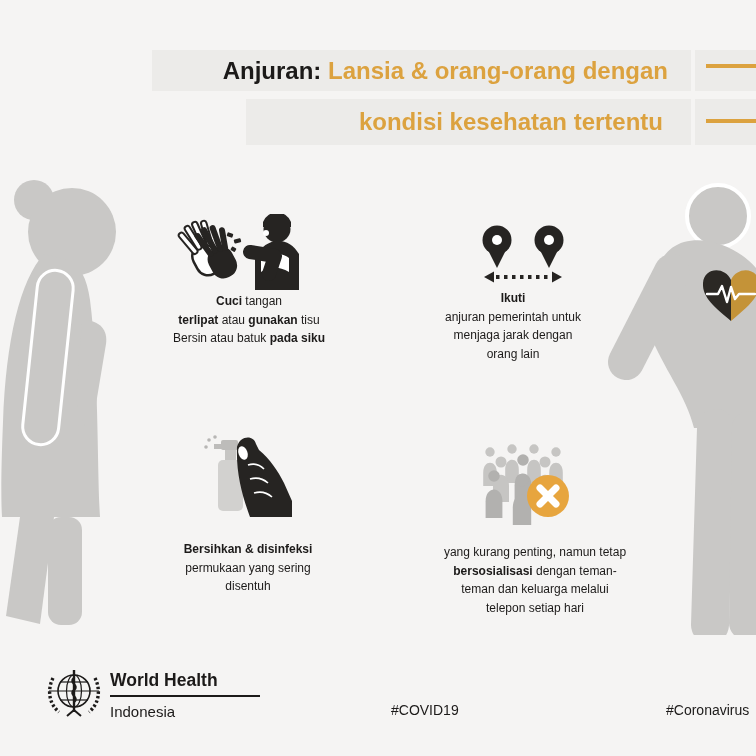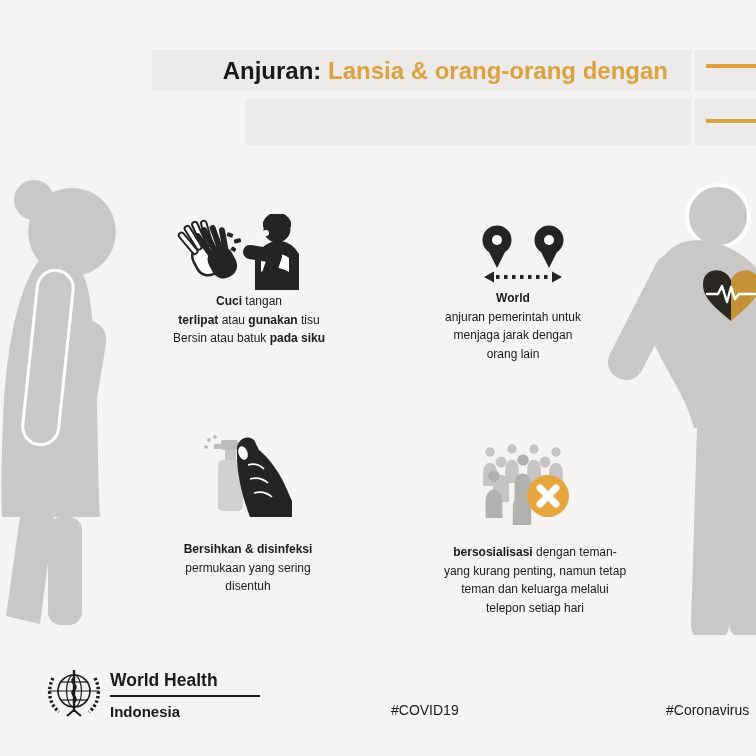--- a/index.html
+++ b/index.html
@@ -28,21 +28,21 @@
   .tip-text{position:absolute;text-align:center;font-size:12px;line-height:18.5px;}
   .wash-text{left:116px;top:292px;width:266px;}
   .follow-text{left:396px;top:289px;width:234px;}
   .clean-text{left:116px;top:540px;width:264px;}
   .avoid-text{left:396px;top:543px;width:278px;}
   .b{font-weight:bold;}
 
   
   .who-text{position:absolute;left:110px;top:671px;font-size:17.5px;font-weight:bold;line-height:19.5px;}
   .who-underline{width:150px;border-top:2px solid #1c1a19;margin-top:4px;}
-  .who-region{font-size:15px;font-weight:bold;margin-top:5px;}
+  .who-region{font-size:15px;font-weight:normal;margin-top:5px;}
   .tag{position:absolute;top:702px;font-size:14px;font-weight:normal;margin-left:36px;}
   .tag-covid{left:355px;}
   .tag-corona{left:630px;}
 </style>
 </head>
 <body>
 
 <div class="canvas">
 
   <svg class="abs" style="left:0;top:172px;" width="160" height="460" viewBox="0 0 160 460">
@@ -68,20 +68,21 @@
     </g>
   </svg>
 
   <div class="band band1"></div>
   <div class="band band2"></div>
   <div class="tab tab1"></div>
   <div class="tab tab2"></div>
   <div class="dash dash1"></div>
   <div class="dash dash2"></div>
   <div class="title-line title1"><span class="t-dark">Anjuran: </span><span class="t-gold">Lansia &amp; orang-orang dengan</span></div>
+  <div class="title-line title2"><span class="t-gold">kondisi kesehatan tertentu</span></div>
 
   <svg class="abs" style="left:177px;top:217px;" width="66" height="72" viewBox="0 0 66 72">
     <g transform="rotate(-28 30 40)">
       <rect x="16" y="26" width="26" height="32" rx="12" fill="#ffffff" stroke="#262422" stroke-width="2.5"></rect>
       <rect x="17" y="6" width="5.5" height="26" rx="2.7" fill="#ffffff" stroke="#262422" stroke-width="2" transform="rotate(-12 20 19)"></rect>
       <rect x="24" y="3" width="5.5" height="27" rx="2.7" fill="#ffffff" stroke="#262422" stroke-width="2" transform="rotate(-4 27 16)"></rect>
       <rect x="31" y="3" width="5.5" height="27" rx="2.7" fill="#ffffff" stroke="#262422" stroke-width="2" transform="rotate(4 34 16)"></rect>
       <rect x="38" y="6" width="5.5" height="26" rx="2.7" fill="#ffffff" stroke="#262422" stroke-width="2" transform="rotate(12 41 19)"></rect>
       <rect x="28" y="36" width="26" height="32" rx="12" fill="#262422"></rect>
       <rect x="30" y="14" width="6" height="28" rx="3" fill="#262422" transform="rotate(-8 33 28)"></rect>
@@ -116,21 +117,21 @@
     <g transform="translate(79,36)">
       <circle cx="0" cy="-12" r="14.5" fill="#262422"></circle>
       <path d="M-10,-4 L10,-4 L0,16 Z" fill="#262422"></path>
       <circle cx="0" cy="-12" r="5" fill="#ffffff"></circle>
     </g>
     <line x1="26" y1="61" x2="80" y2="61" stroke="#262422" stroke-width="4" stroke-dasharray="3.5,4.5"></line>
     <path d="M14,61 L24,55.5 L24,66.5 Z" fill="#262422"></path>
     <path d="M92,61 L82,55.5 L82,66.5 Z" fill="#262422"></path>
   </svg>
   <div class="tip-text follow-text">
-    <div><span class="b">World</span></div>
+    <div><span class="b">Ikuti</span></div>
     <div><span>anjuran pemerintah untuk</span></div>
     <div><span>menjaga jarak dengan</span></div>
     <div><span>orang lain</span></div>
   </div>
 
   <svg class="abs" style="left:202px;top:435px;" width="92" height="82" viewBox="0 0 92 82">
     <circle cx="7" cy="5" r="1.8" fill="#b7b6b4"></circle>
     <circle cx="13" cy="2" r="1.8" fill="#b7b6b4"></circle>
     <circle cx="4" cy="12" r="1.8" fill="#b7b6b4"></circle>
     <rect x="12" y="9" width="9" height="5" fill="#bdbcba"></rect>
@@ -190,22 +191,22 @@
           <path d="M-8,24 C-8,9 8,9 8,24 L8,40 L-8,40 Z"></path>
         </g>
     </g>
     <g>
       <circle cx="70" cy="56" r="21" fill="#e7a53e"></circle>
       <line x1="62" y1="48" x2="78" y2="64" stroke="#ffffff" stroke-width="7" stroke-linecap="round"></line>
       <line x1="78" y1="48" x2="62" y2="64" stroke="#ffffff" stroke-width="7" stroke-linecap="round"></line>
     </g>
   </svg>
   <div class="tip-text avoid-text">
+    <div><span>yang kurang penting, namun tetap</span></div>
     <div><span class="b">bersosialisasi</span><span> dengan teman-</span></div>
-    <div><span>yang kurang penting, namun tetap</span></div>
     <div><span>teman dan keluarga melalui</span></div>
     <div><span>telepon setiap hari</span></div>
   </div>
 
   <svg class="abs" style="left:45px;top:666px;" width="58" height="58" viewBox="0 0 58 58">
     <circle cx="29" cy="25" r="16" fill="none" stroke="#1c1a19" stroke-width="1.6"></circle>
     <ellipse cx="29" cy="25" rx="7.5" ry="16" fill="none" stroke="#1c1a19" stroke-width="1.2"></ellipse>
     <line x1="4" y1="25" x2="54" y2="25" stroke="#1c1a19" stroke-width="1.2"></line>
     <line x1="15" y1="16" x2="43" y2="16" stroke="#1c1a19" stroke-width="1.2"></line>
     <line x1="15" y1="34" x2="43" y2="34" stroke="#1c1a19" stroke-width="1.2"></line>

